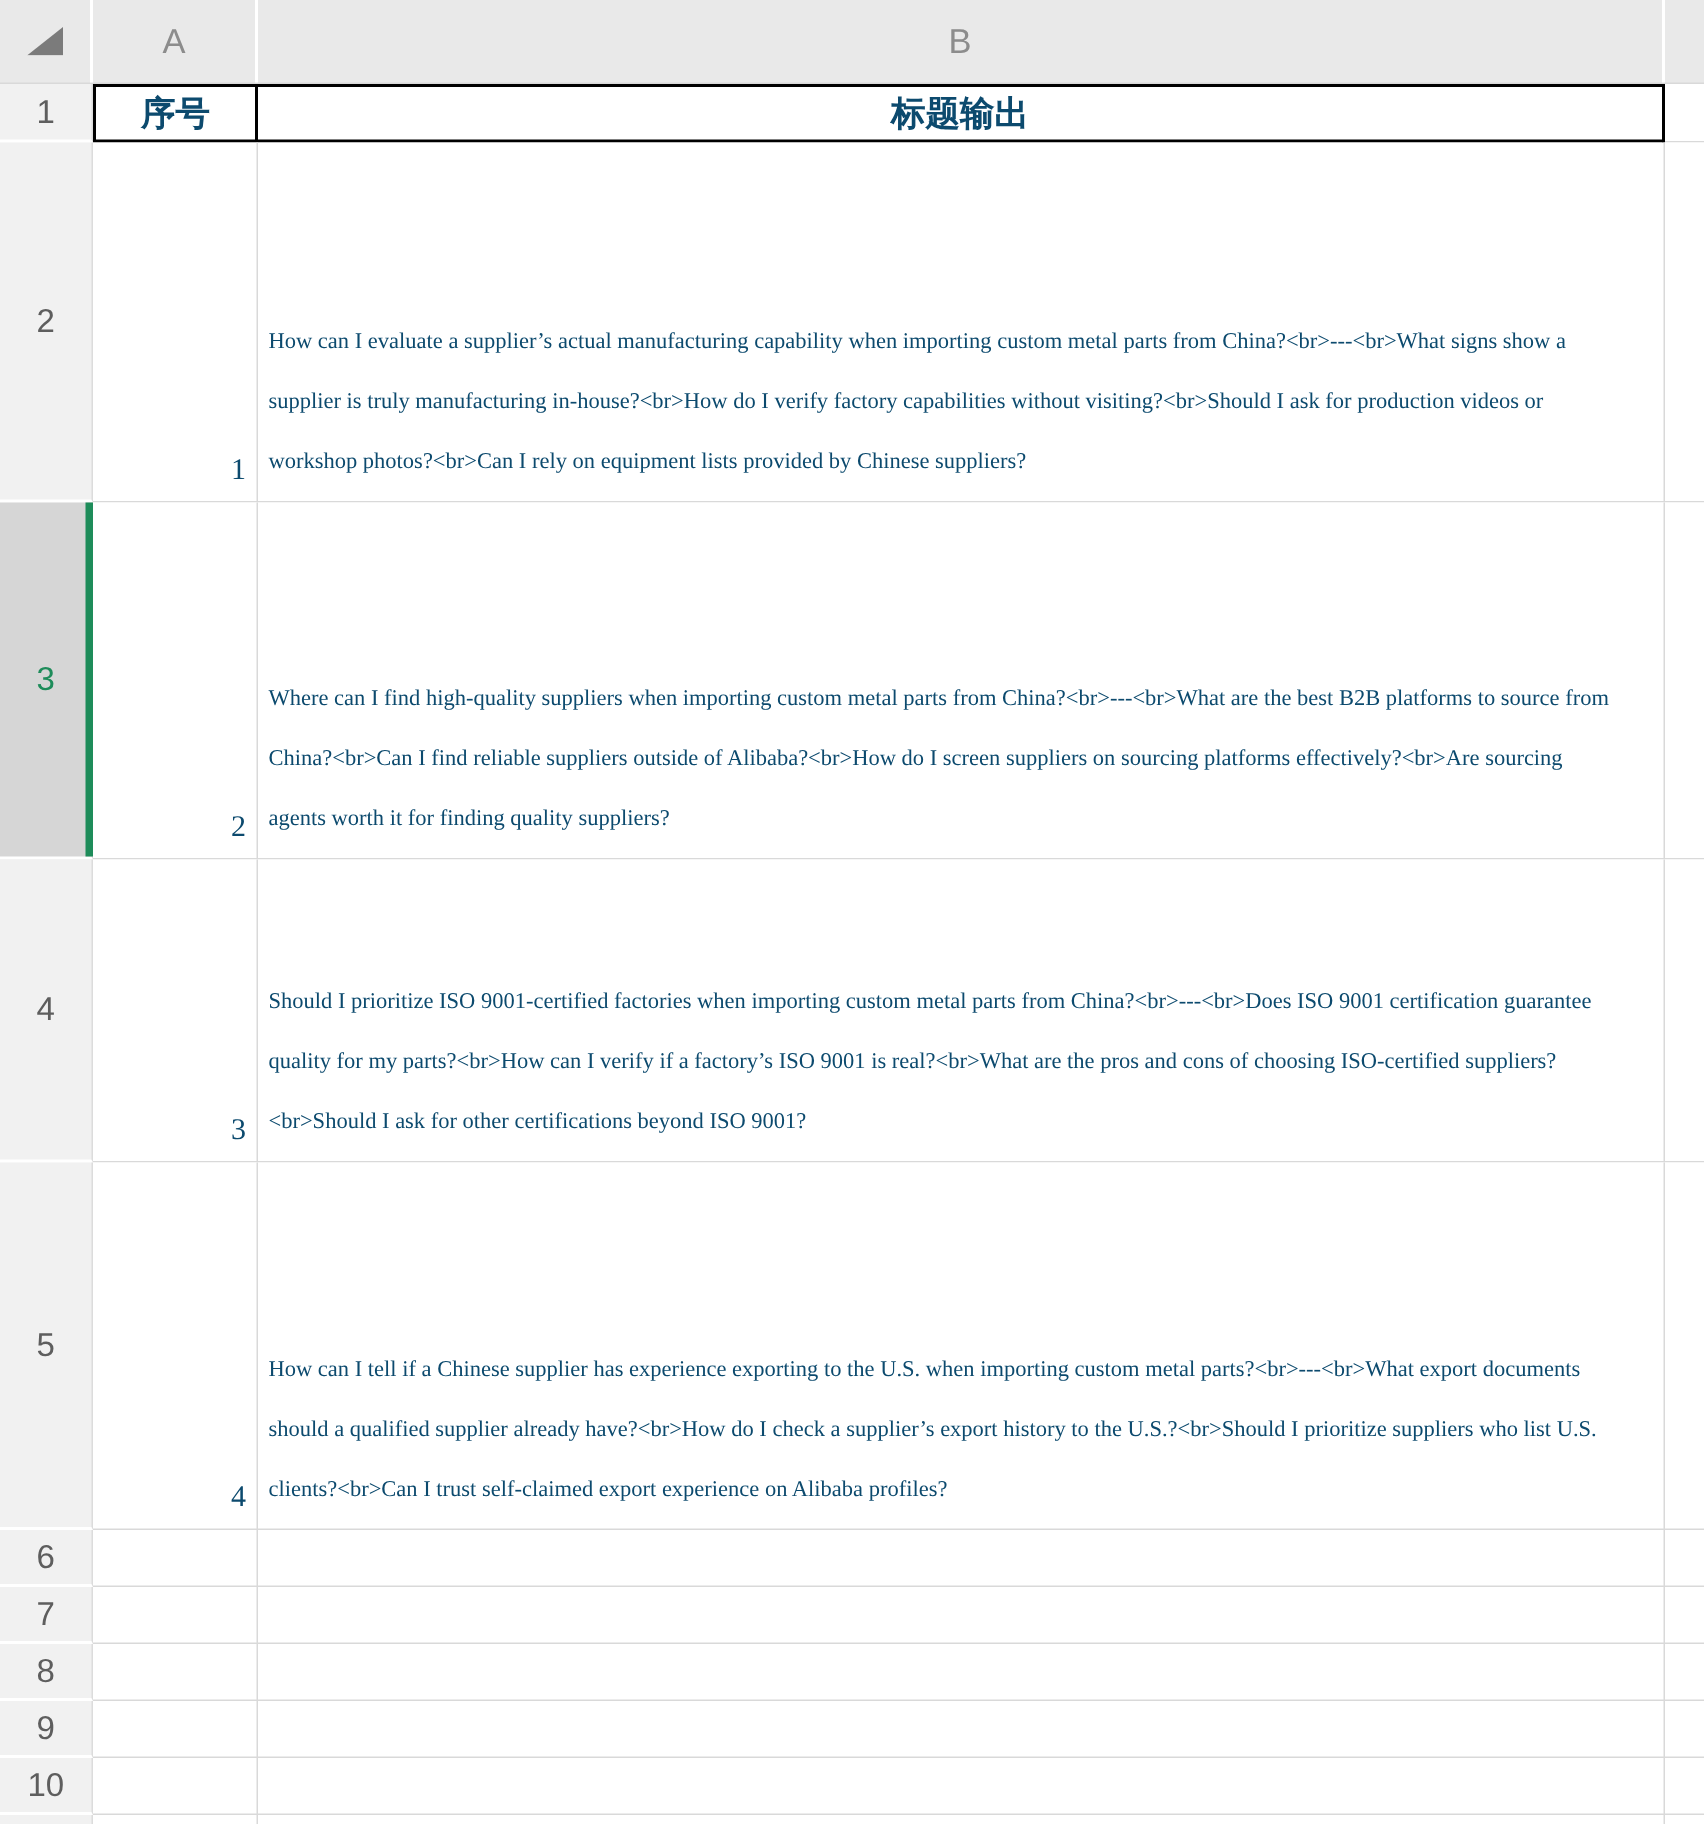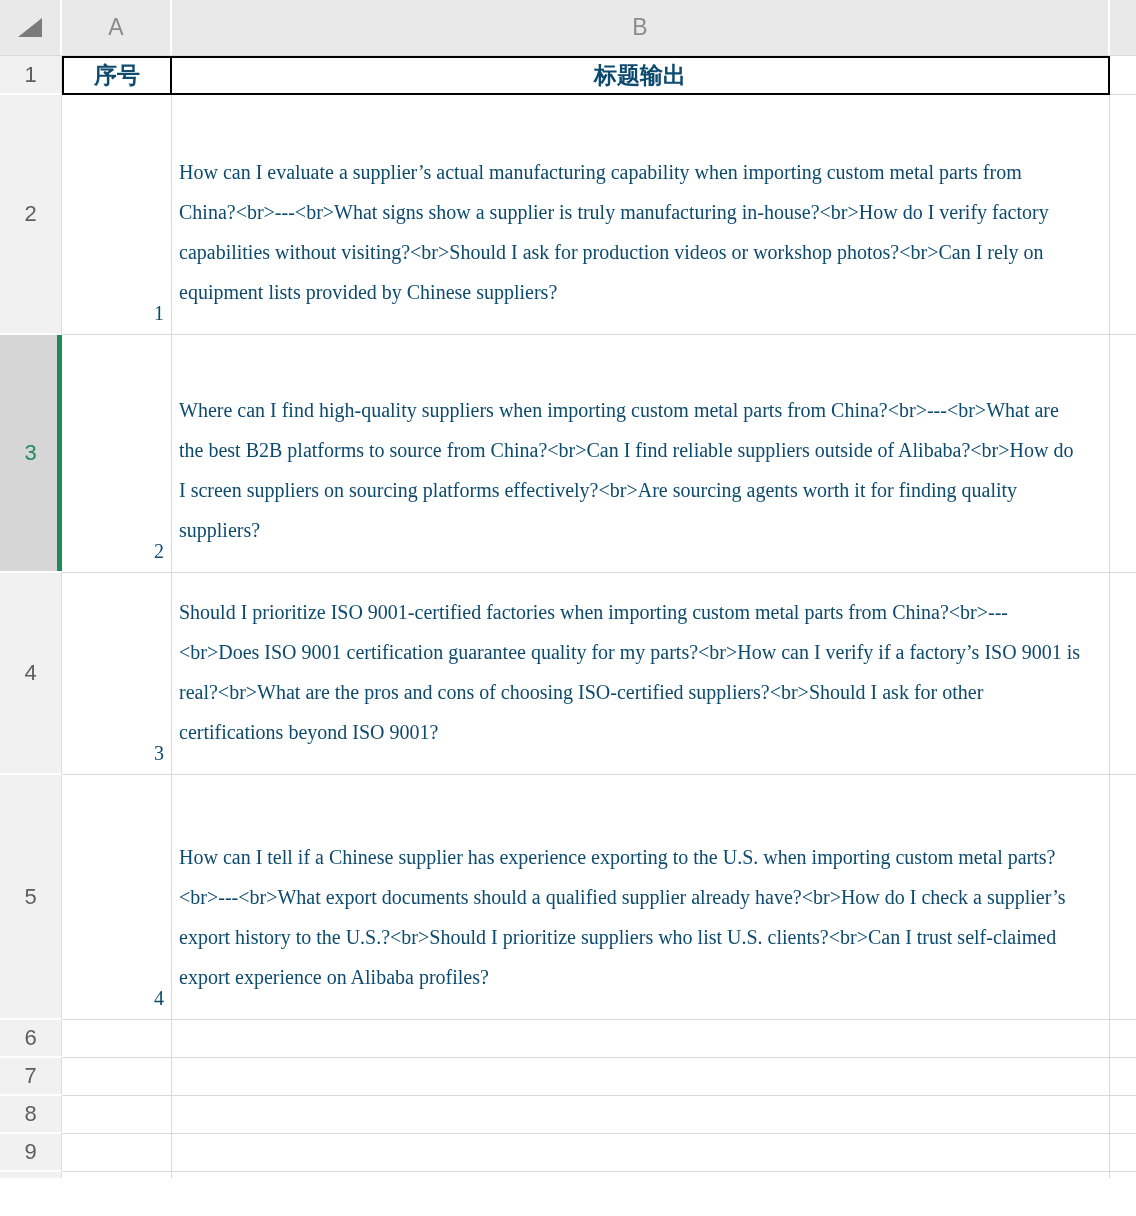--- a/index.html
+++ b/index.html
@@ -30,21 +30,21 @@
   .serif{font-family:"Liberation Serif","DejaVu Serif",serif;color:#0c4a6e;}
   
   .hdr-cell{display:flex;align-items:center;justify-content:center;
     font-weight:bold;font-size:23px;}
   .a1{border:2px solid #000000;}
   .b1{border-top:2px solid #000000;border-bottom:2px solid #000000;border-right:2px solid #000000;}
   
   .cell-a{display:flex;align-items:flex-end;justify-content:flex-end;
     padding:0 7px 9px 0;font-size:20px;}
   .cell-b{display:flex;align-items:flex-end;
-    padding:0 28px 22px 7px;font-size:20px;line-height:40px;}
+    padding:0 28px 6px 7px;font-size:15px;line-height:40px;}
   .cell-b .txt{display:block;}
   
   .partial .rh{border-bottom:none;}
   .partial .cell{border-bottom:none;}
 </style>
 </head>
 <body>
 
 <div class="sheet">
 
@@ -120,20 +120,26 @@
     <div class="cell w-a"></div>
     <div class="cell w-b"></div>
     <div class="cell w-c"></div>
   </div>
   <div class="row" style="height:38px">
     <div class="rh">9</div>
     <div class="cell w-a"></div>
     <div class="cell w-b"></div>
     <div class="cell w-c"></div>
   </div>
+  <div class="row" style="height:38px">
+    <div class="rh">10</div>
+    <div class="cell w-a"></div>
+    <div class="cell w-b"></div>
+    <div class="cell w-c"></div>
+  </div>
 
   <div class="row partial" style="height:6px">
     <div class="rh"></div>
     <div class="cell w-a"></div>
     <div class="cell w-b"></div>
     <div class="cell w-c"></div>
   </div>
 
 </div>
 

